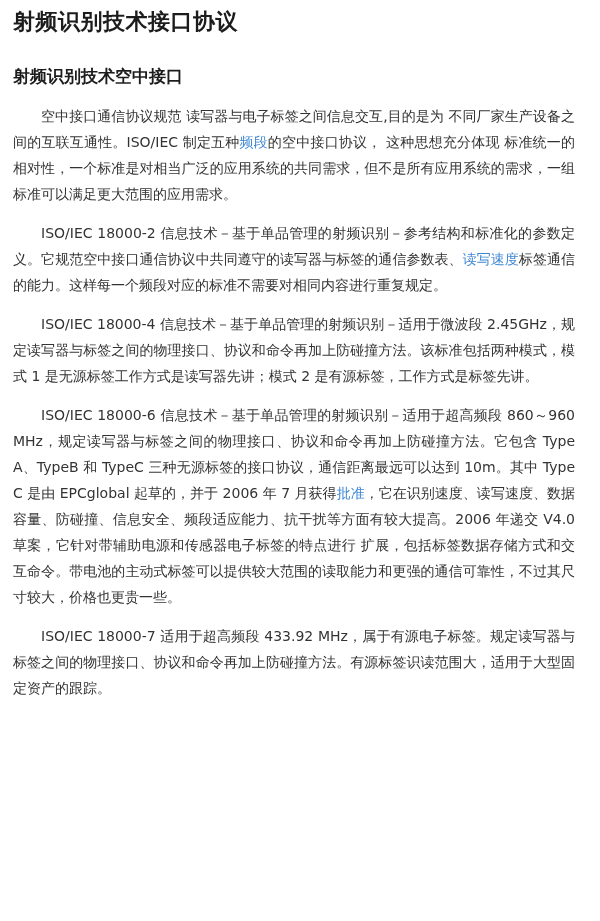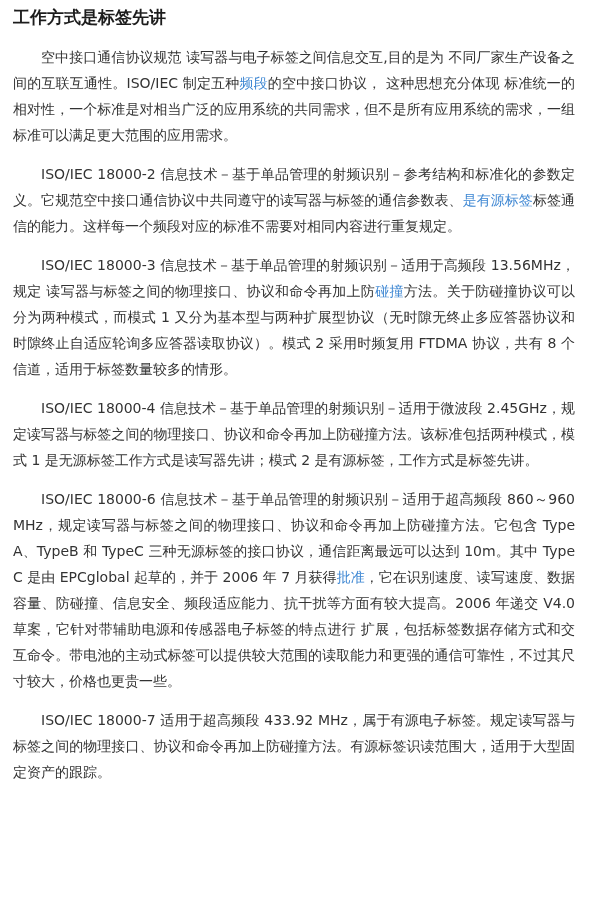--- a/index.html
+++ b/index.html
@@ -49,22 +49,22 @@
   a.inline-link {
     color: var(--link-color);
     text-decoration: none;
     cursor: pointer;
   }
 </style>
 </head>
 <body>
 
 <div class="doc">
-  <h2 class="section-heading">工作方式是标签先讲</h2>
+  <h1 class="doc-title">射频识别技术接口协议</h1>
+  <h2 class="section-heading">射频识别技术空中接口</h2>
   <div id="paragraphs">
       <p class="para"><span>空中接口通信协议规范 读写器与电子标签之间信息交互,目的是为 不同厂家生产设备之间的互联互通性。ISO/IEC 制定五种</span><a class="inline-link" href="#">频段</a><span>的空中接口协议， 这种思想充分体现 标准统一的相对性，一个标准是对相当广泛的应用系统的共同需求，但不是所有应用系统的需求，一组标准可以满足更大范围的应用需求。</span></p>
-      <p class="para"><span>ISO/IEC 18000-2 信息技术－基于单品管理的射频识别－参考结构和标准化的参数定义。它规范空中接口通信协议中共同遵守的读写器与标签的通信参数表、</span><a class="inline-link" href="#">是有源标签</a><span>标签通信的能力。这样每一个频段对应的标准不需要对相同内容进行重复规定。</span></p>
-      <p class="para"><span>ISO/IEC 18000-3 信息技术－基于单品管理的射频识别－适用于高频段 13.56MHz，规定 读写器与标签之间的物理接口、协议和命令再加上防</span><a class="inline-link" href="#">碰撞</a><span>方法。关于防碰撞协议可以分为两种模式，而模式 1 又分为基本型与两种扩展型协议（无时隙无终止多应答器协议和时隙终止自适应轮询多应答器读取协议）。模式 2 采用时频复用 FTDMA 协议，共有 8 个信道，适用于标签数量较多的情形。</span></p>
+      <p class="para"><span>ISO/IEC 18000-2 信息技术－基于单品管理的射频识别－参考结构和标准化的参数定义。它规范空中接口通信协议中共同遵守的读写器与标签的通信参数表、</span><a class="inline-link" href="#">读写速度</a><span>标签通信的能力。这样每一个频段对应的标准不需要对相同内容进行重复规定。</span></p>
       <p class="para"><span>ISO/IEC 18000-4 信息技术－基于单品管理的射频识别－适用于微波段 2.45GHz，规定读写器与标签之间的物理接口、协议和命令再加上防碰撞方法。该标准包括两种模式，模式 1 是无源标签工作方式是读写器先讲；模式 2 是有源标签，工作方式是标签先讲。</span></p>
       <p class="para"><span>ISO/IEC 18000-6 信息技术－基于单品管理的射频识别－适用于超高频段 860～960MHz，规定读写器与标签之间的物理接口、协议和命令再加上防碰撞方法。它包含 TypeA、TypeB 和 TypeC 三种无源标签的接口协议，通信距离最远可以达到 10m。其中 TypeC 是由 EPCglobal 起草的，并于 2006 年 7 月获得</span><a class="inline-link" href="#">批准</a><span>，它在识别速度、读写速度、数据容量、防碰撞、信息安全、频段适应能力、抗干扰等方面有较大提高。2006 年递交 V4.0 草案，它针对带辅助电源和传感器电子标签的特点进行 扩展，包括标签数据存储方式和交互命令。带电池的主动式标签可以提供较大范围的读取能力和更强的通信可靠性，不过其尺寸较大，价格也更贵一些。</span></p>
       <p class="para"><span>ISO/IEC 18000-7 适用于超高频段 433.92 MHz，属于有源电子标签。规定读写器与标签之间的物理接口、协议和命令再加上防碰撞方法。有源标签识读范围大，适用于大型固定资产的跟踪。</span></p>
     </div>
 </div>
 
 </body></html>

